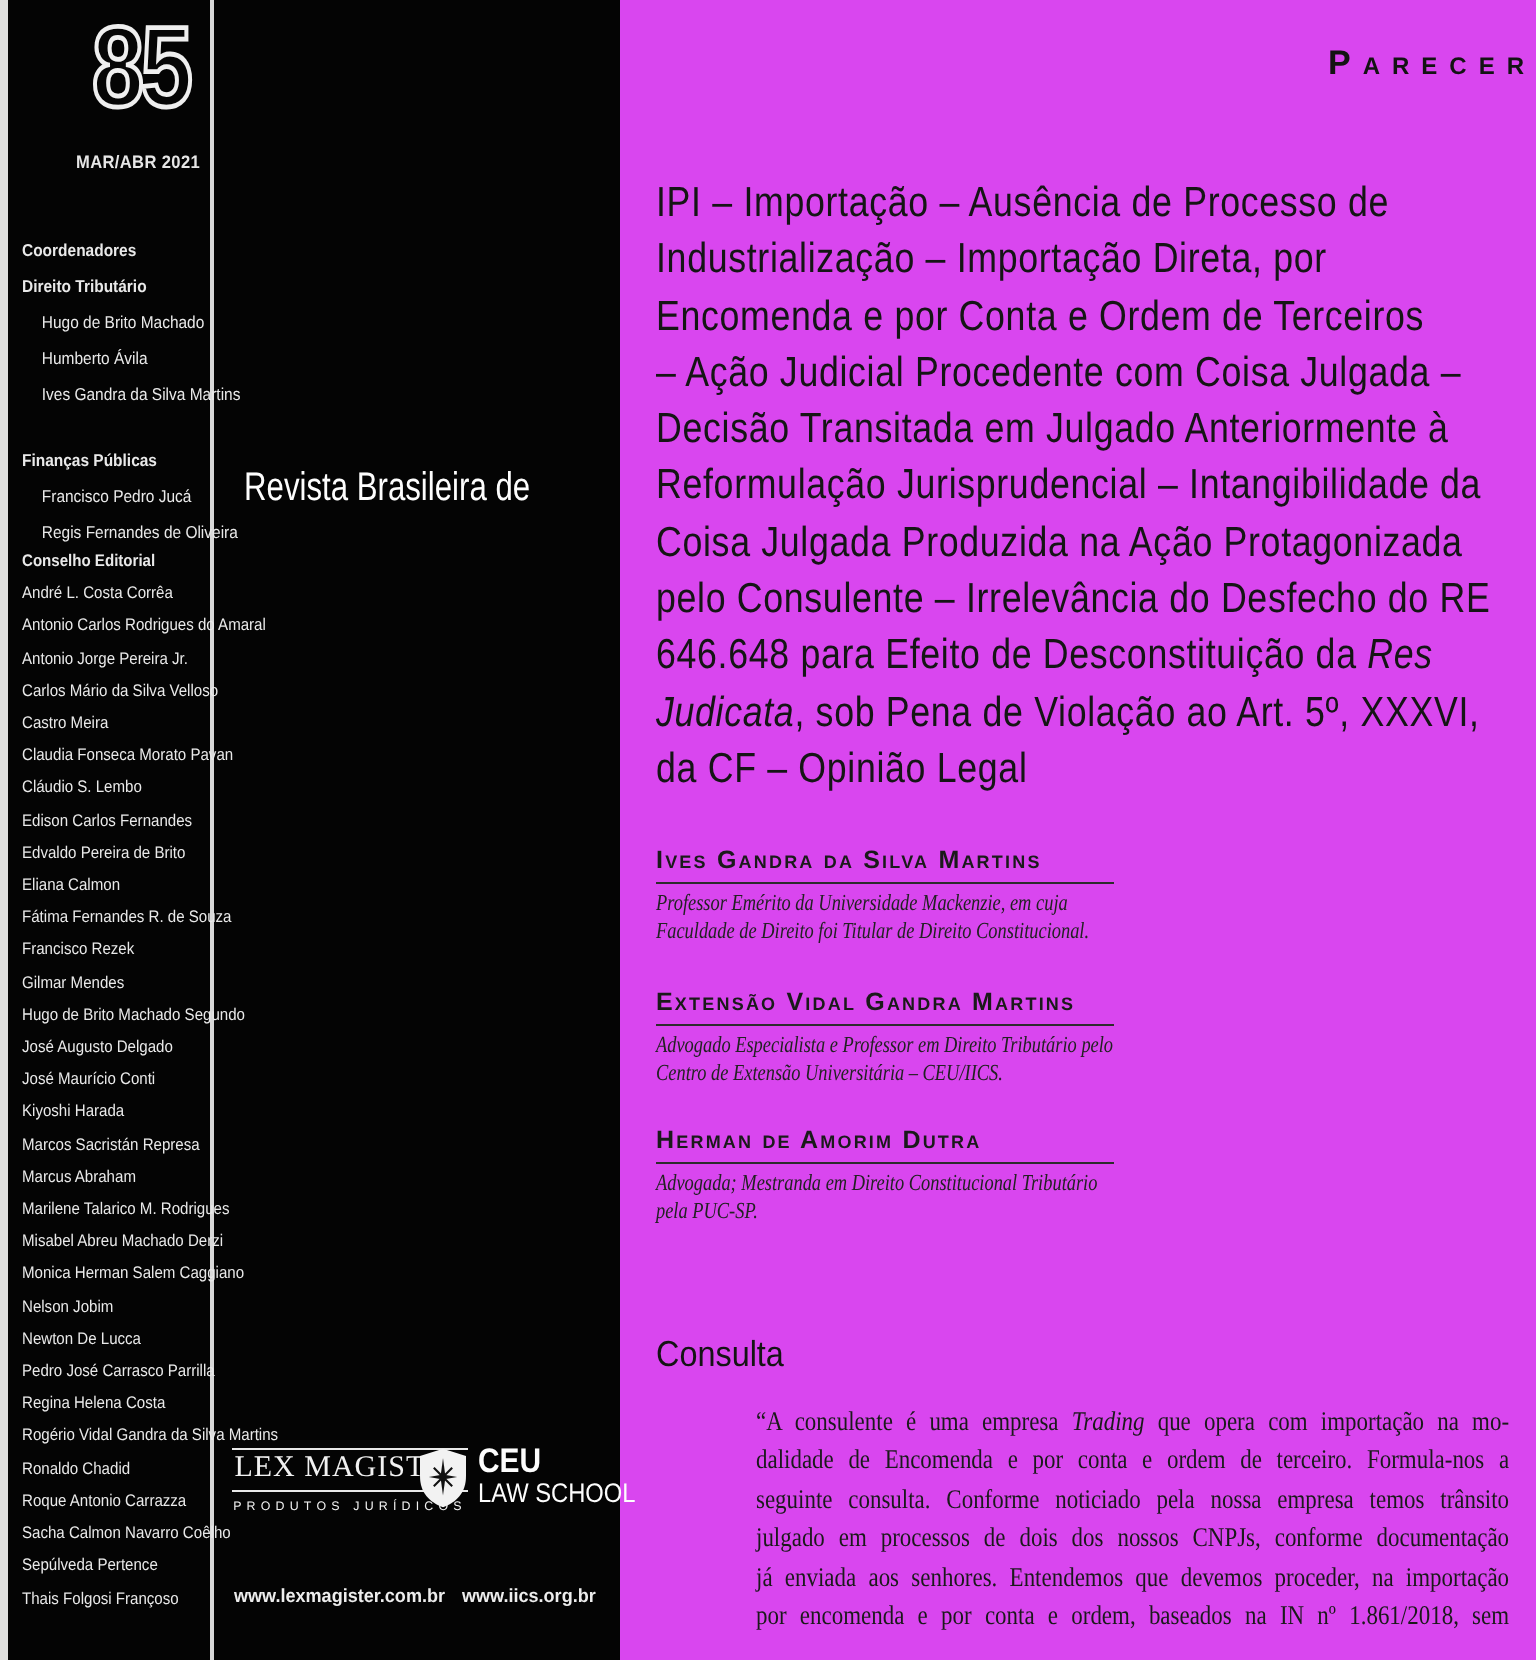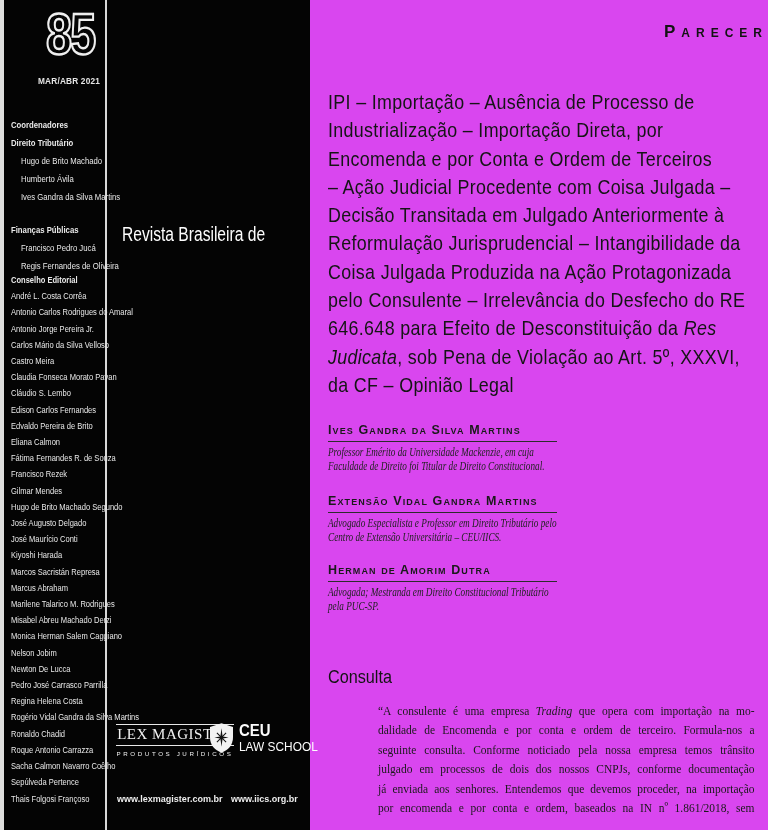--- a/index.html
+++ b/index.html
@@ -22,34 +22,34 @@
   .c-head{font-weight:bold;}
   .c-title{font-weight:bold;}
   .c-group{margin-top:0;}
   .c-group + .c-group{margin-top:15px;}
   .c-names .tl{padding-left:11px;}
 
   .editorial{position:absolute;left:11px;top:272px;font-size:8.4px;line-height:16.2px;
              transform:scaleX(.9);transform-origin:left top;white-space:nowrap;color:#e9e9e9;}
   .editorial .c-head{font-weight:bold;}
 
-  .cover-title{position:absolute;left:122px;top:221px;color:#fdfdfd;}
+  .cover-title{position:absolute;left:122px;top:231px;color:#fdfdfd;}
   .kicker{font-size:20px;line-height:26px;transform:scaleX(.78);transform-origin:left top;
           white-space:nowrap;}
   .big{margin-top:9px;}
   .big .tl{font-size:44px;line-height:70px;font-weight:400;transform:scaleX(.82);
            transform-origin:left;white-space:nowrap;}
 
   .lex{position:absolute;left:116px;top:724px;width:118px;text-align:center;color:#f1f1f1;}
   .lex-name{font-family:"Liberation Serif",serif;font-size:15px;letter-spacing:.5px;
             border-top:1.5px solid #e8e8e8;border-bottom:1.5px solid #e8e8e8;
             padding:1px 0 2px;white-space:nowrap;}
   .lex-tag{font-size:6.2px;letter-spacing:2.6px;margin-top:4px;white-space:nowrap;}
 
-  .ceu{position:absolute;left:210px;top:722px;display:flex;gap:6px;align-items:center;color:#fdfdfd;}
+  .ceu{position:absolute;left:210px;top:722px;display:flex;gap:6px;align-items:flex-end;color:#fdfdfd;}
   .ceu-txt{transform:scaleX(.88);transform-origin:left top;}
   .ceu-name{font-size:17px;font-weight:bold;line-height:17px;}
   .ceu-sub{font-size:13.5px;line-height:15px;white-space:nowrap;}
 
   .url{position:absolute;font-size:9.5px;font-weight:bold;color:#ededed;
        transform:scaleX(.95);transform-origin:left top;white-space:nowrap;}
   .url1{left:117px;top:793px;}
   .url2{left:231px;top:793px;}
 
   

